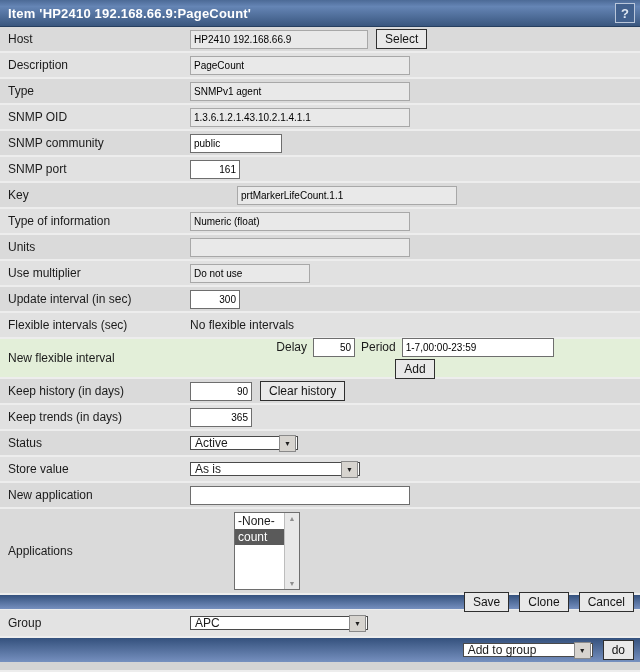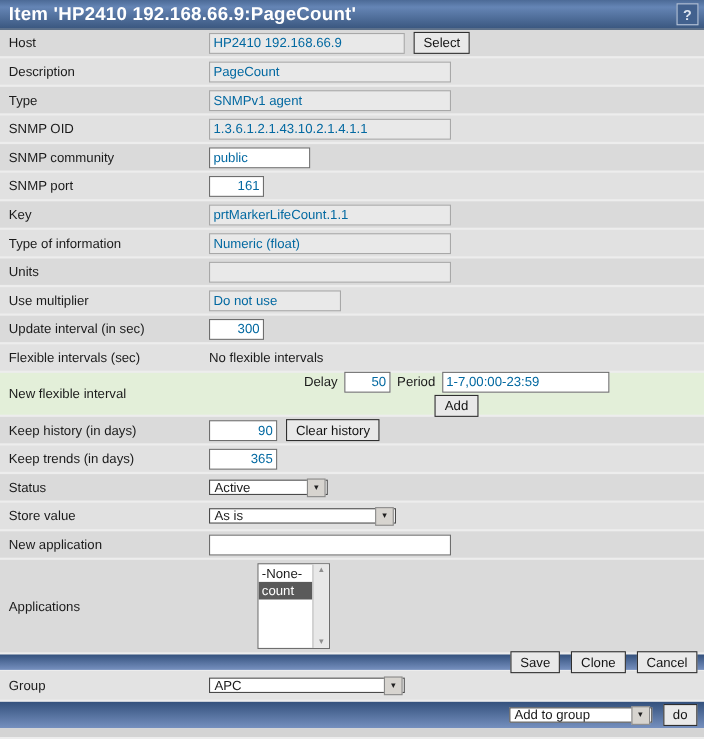--- a/index.html
+++ b/index.html
@@ -8,42 +8,42 @@
   #page { width: 640px; height: 672px; overflow: hidden; background: #ededed; position: relative; }
 
   
   .titlebar {
     height: 27px;
     background: linear-gradient(to bottom, #4c6a96 0%, #6585b5 25%, #3a577f 100%);
     border-bottom: 1px solid #263f60;
     display: flex; align-items: center;
     position: relative;
   }
-  .titlebar .title { color: #ffffff; font-weight: bold; font-size: 17px; padding-left: 8px; letter-spacing: .2px; }
+  .titlebar .title { color: #ffffff; font-weight: bold; font-size: 13px; padding-left: 8px; letter-spacing: .2px; }
   .help-btn {
     position: absolute; right: 5px; top: 3px;
     width: 20px; height: 20px;
     background: #42618e; border: 1px solid #b9c6da;
     color: #dfe7f2; font-weight: bold; font-size: 13px;
     display: flex; align-items: center; justify-content: center;
     cursor: pointer;
   }
 
   
   .row { display: flex; align-items: center; height: 24px; margin-bottom: 2px; background: #dadada; }
   .row.even { background: #e1e1e1; }
   .row.green { background: #e3efd9; height: 38px; justify-content: space-between; }
   .row.apps { height: 84px; background: #dadada; }
   .lbl { width: 190px; padding-left: 8px; flex-shrink: 0; }
   .fld { flex: 1; display: flex; align-items: center; }
 
   
   .inp {
     height: 19px; border: 1px solid #6e6e6e; background: #ffffff;
-    font-family: "Liberation Sans", sans-serif; font-size: 12px; color: #0369a1;
+    font-family: "Liberation Sans", sans-serif; font-size: 10px; color: #000000;
     padding: 8px 3px;
   }
   .inp.ro { background: #e9e9e9; border: 1px solid #a8a8a8; }
   .inp.num { text-align: right; }
 
   
   .btn {
     height: 20px; background: #e9e9e9; border: 1px solid #2f2f2f;
     font-family: "Liberation Sans", sans-serif; font-size: 12px; color: #141414;
     padding: 0 8px; margin-left: 8px; cursor: pointer;
@@ -148,21 +148,21 @@
   <div class="row even">
     <div class="lbl">SNMP port</div>
     <div class="fld">
       <input class="inp num" style="width: 50px;" value="161">
     </div>
   </div>
 
   <div class="row">
     <div class="lbl">Key</div>
     <div class="fld">
-      <input class="inp ro" style="width: 220px;" readonly="" value="prtMarkerLifeCount.1.1">
+      <input class="inp ro" style="width: 220px; margin-left: 47px;" readonly="" value="prtMarkerLifeCount.1.1">
     </div>
   </div>
 
   <div class="row even">
     <div class="lbl">Type of information</div>
     <div class="fld">
       <input class="inp ro" style="width: 220px;" readonly="" value="Numeric (float)">
     </div>
   </div>
 

